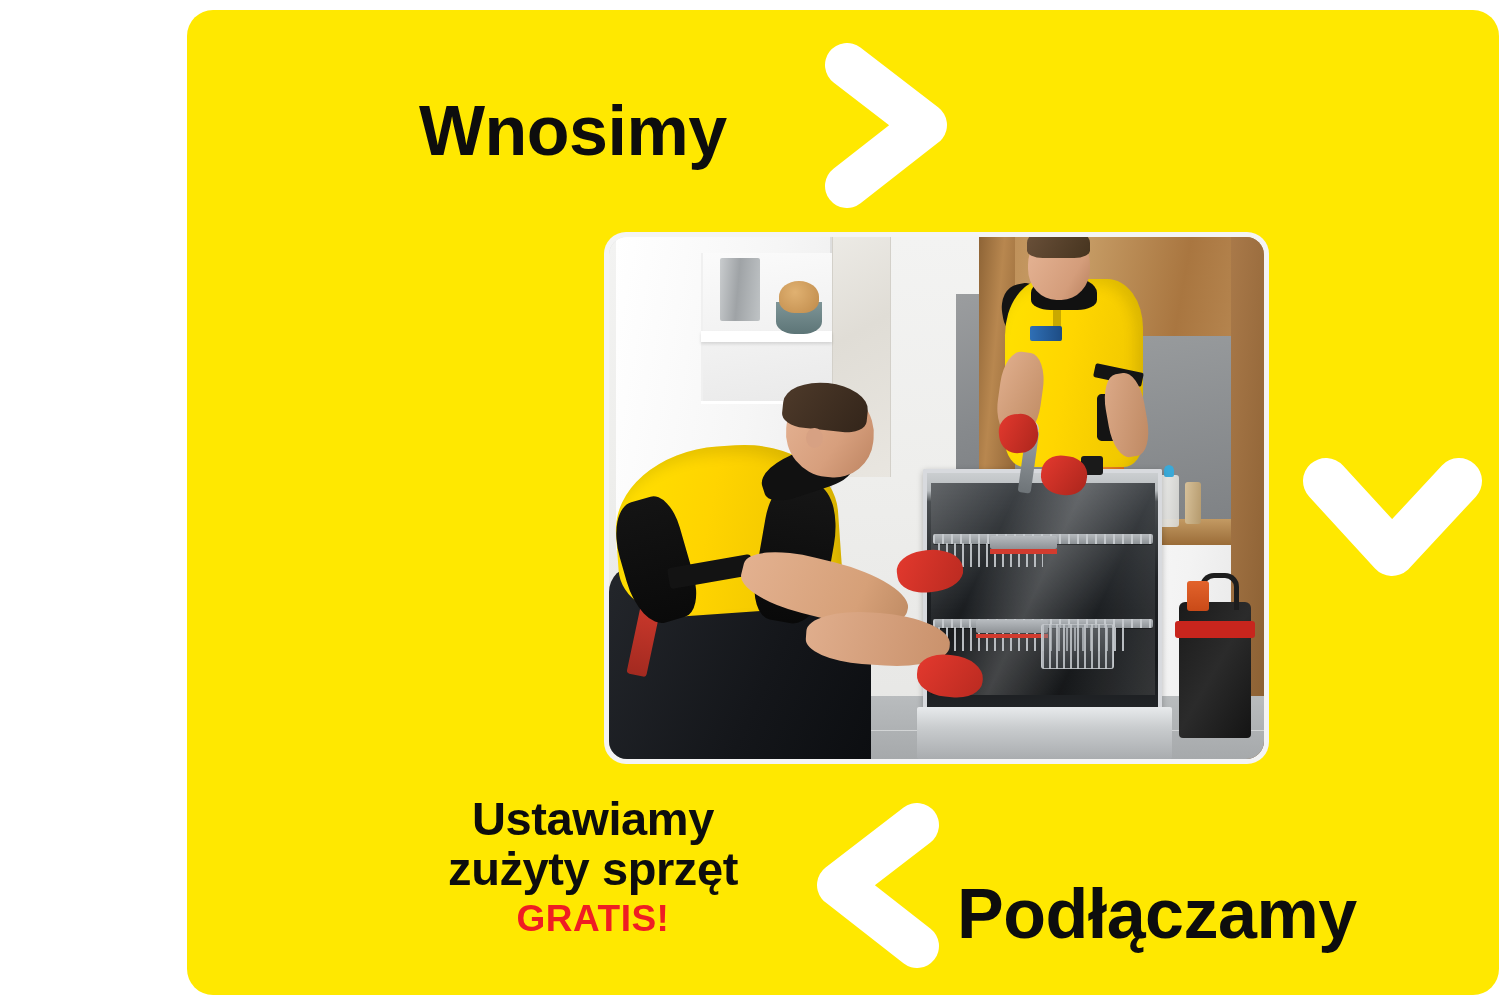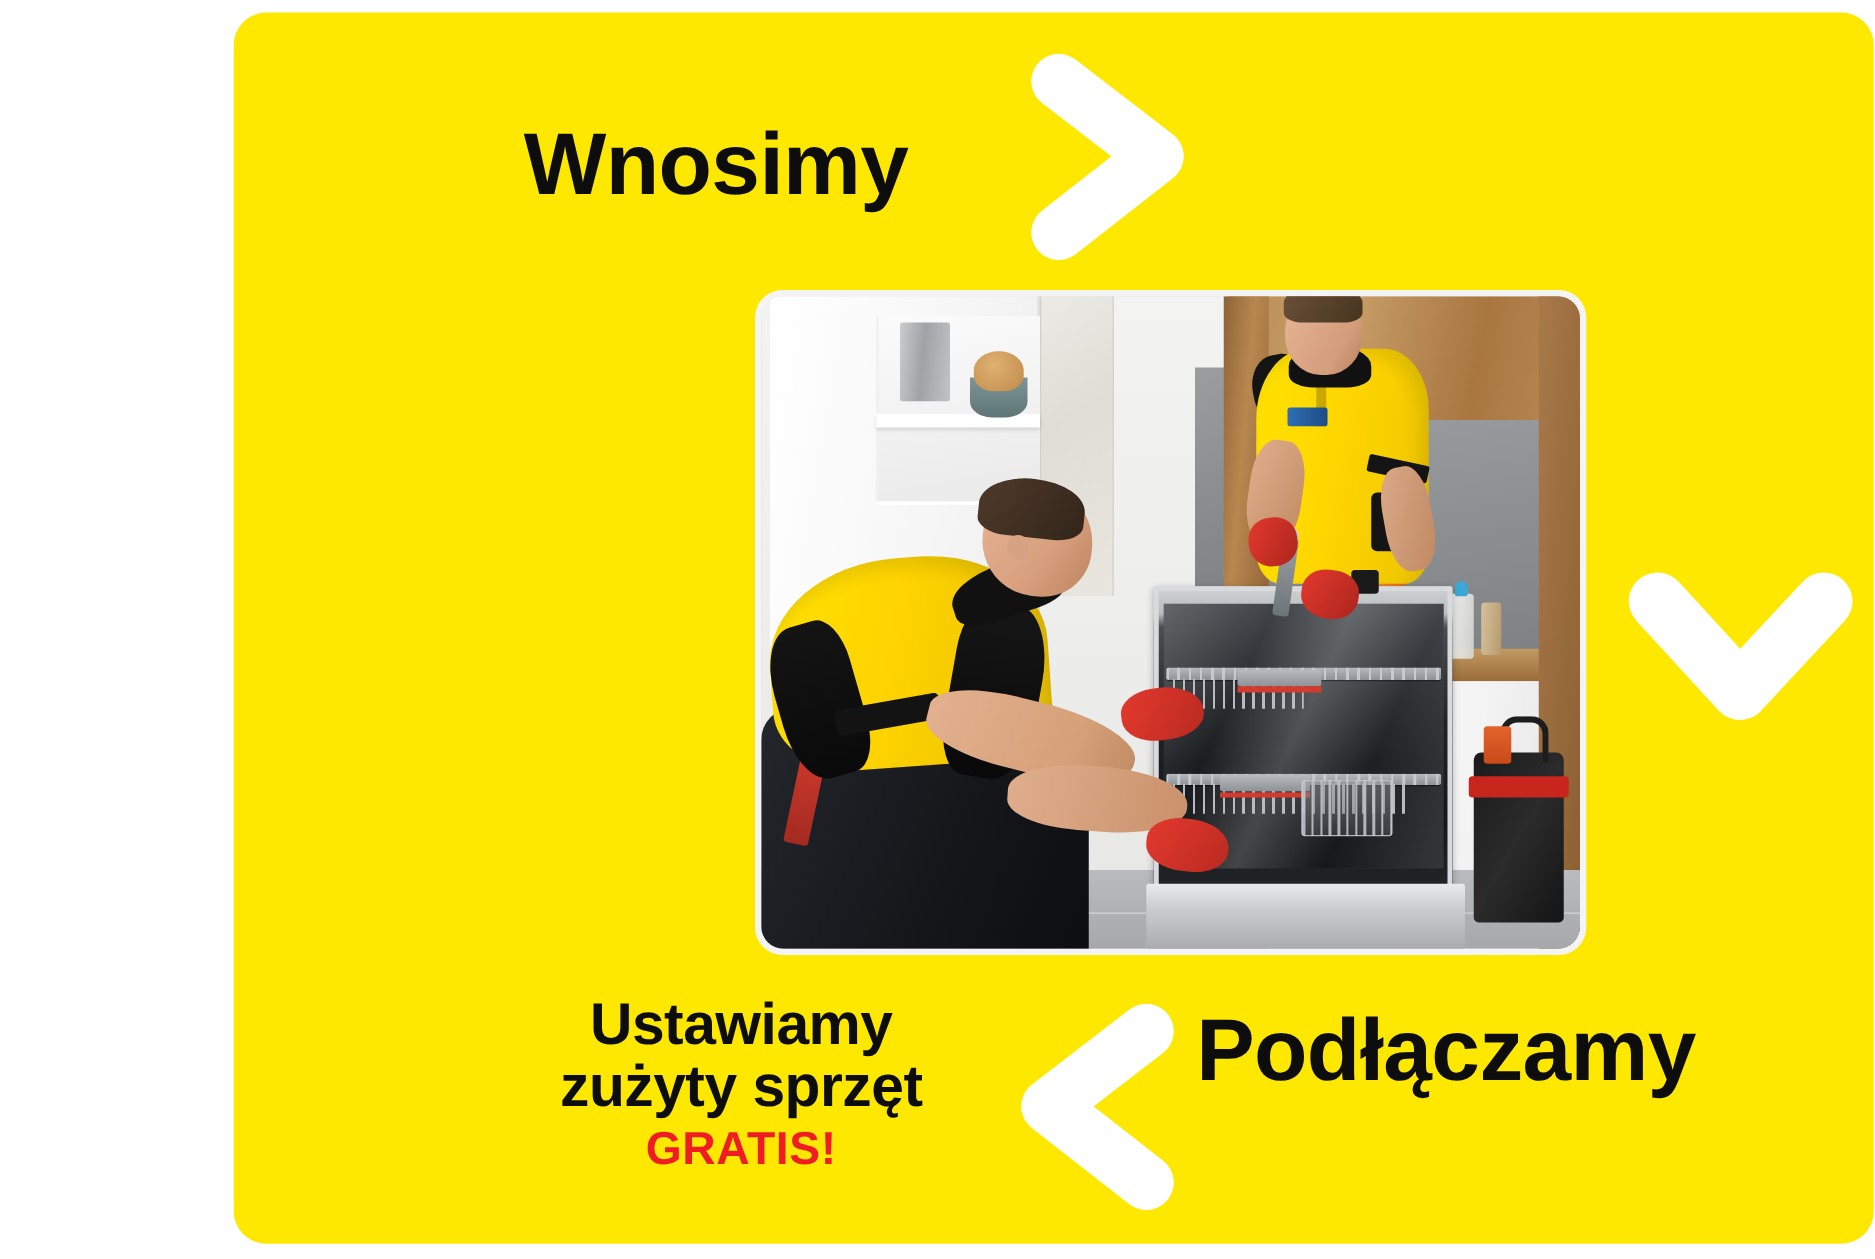--- a/index.html
+++ b/index.html
@@ -48,21 +48,21 @@
     line-height: 78px;
   }
   #txt-ustawiamy {
     left: 798px;
     top: 82px;
     font-size: 70px;
     line-height: 78px;
   }
   #txt-podlaczamy {
     left: 770px;
-    top: 791px;
+    top: 865px;
     font-size: 70px;
     line-height: 78px;
   }
 
   
   #block-odbieramy {
     position: absolute;
     left: 200px;
     top: 784px;
     width: 412px;

